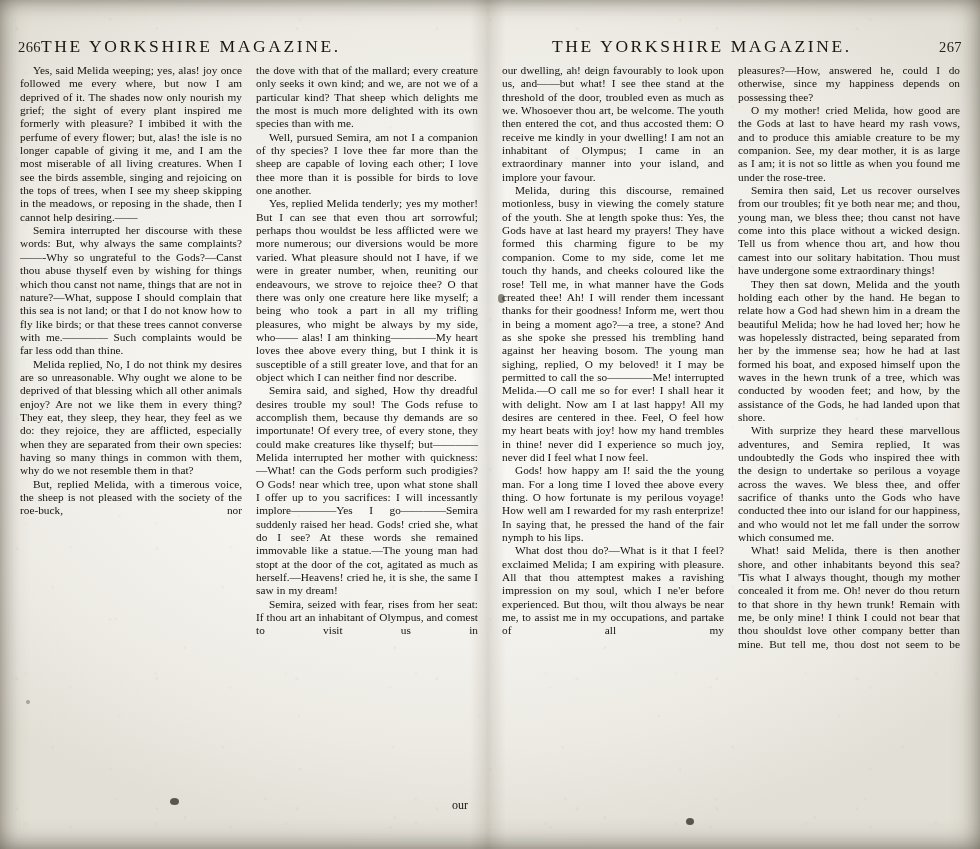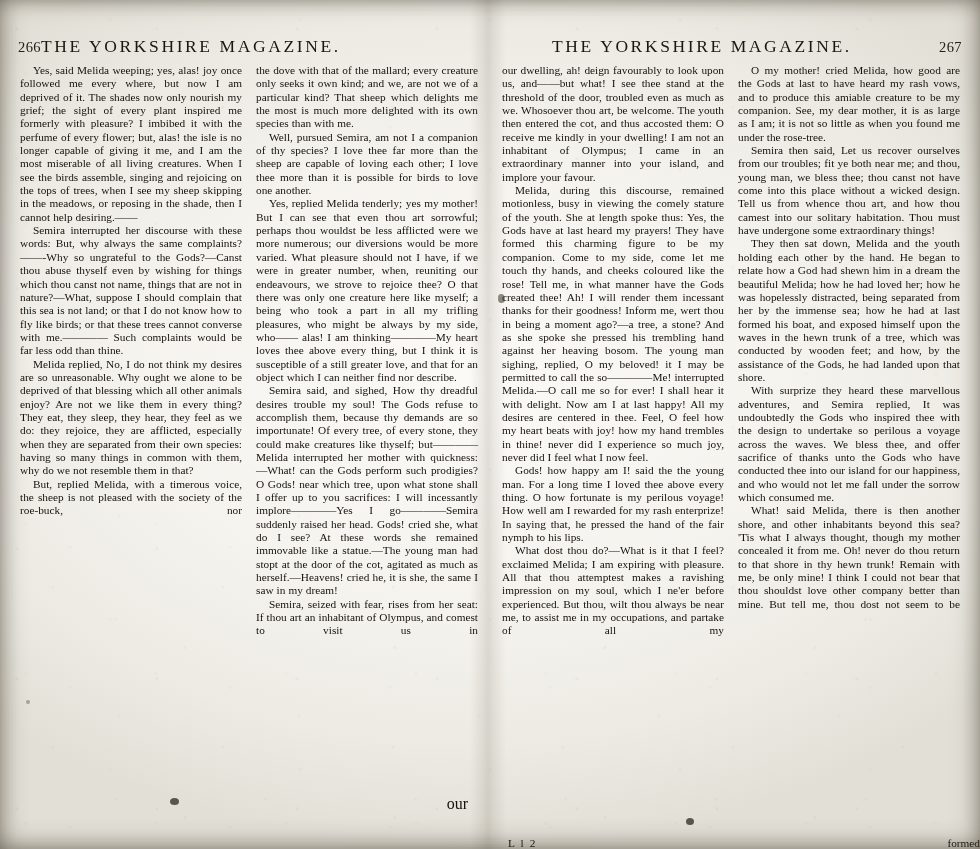--- a/index.html
+++ b/index.html
@@ -164,21 +164,21 @@
     letter-spacing: 1.6px;
   }
   .catchword {
     flex: 1 1 auto;
     text-align: right;
   }
   .catchword-left {
     position: absolute;
     right: 10px;
     bottom: 2px;
-    font-size: 16px;
+    font-size: 12px;
     color: #1b1814;
   }
 
   
   .ink-blot {
     position: absolute;
     border-radius: 50%;
     background: #2b261e;
     opacity: .72;
     pointer-events: none;
@@ -246,33 +246,30 @@
       <div class="columns">
 
         <div class="col">
           <p>our dwelling, ah! deign favourably to look upon us, and——but what! I see thee stand at the threshold of the door, troubled even as much as we. Whosoever thou art, be welcome. The youth then entered the cot, and thus accosted them: O receive me kindly in your dwelling! I am not an inhabitant of Olympus; I came in an extraordinary manner into your island, and implore your favour.</p>
           <p class="indent">Melida, during this discourse, remained motionless, busy in viewing the comely stature of the youth. She at length spoke thus: Yes, the Gods have at last heard my prayers! They have formed this charming figure to be my companion. Come to my side, come let me touch thy hands, and cheeks coloured like the rose! Tell me, in what manner have the Gods created thee! Ah! I will render them incessant thanks for their goodness! Inform me, wert thou in being a moment ago?—a tree, a stone? And as she spoke she pressed his trembling hand against her heaving bosom. The young man sighing, replied, O my beloved! it I may be permitted to call the so————Me! interrupted Melida.—O call me so for ever! I shall hear it with delight. Now am I at last happy! All my desires are centered in thee. Feel, O feel how my heart beats with joy! how my hand trembles in thine! never did I experience so much joy, never did I feel what I now feel.</p>
           <p class="indent">Gods! how happy am I! said the the young man. For a long time I loved thee above every thing. O how fortunate is my perilous voyage! How well am I rewarded for my rash enterprize! In saying that, he pressed the hand of the fair nymph to his lips.</p>
           <p class="indent last-line-justify">What dost thou do?—What is it that I feel? exclaimed Melida; I am expiring with pleasure. All that thou attemptest makes a ravishing impression on my soul, which I ne'er before experienced. But thou, wilt thou always be near me, to assist me in my occupations, and partake of all my</p>
         </div>
 
         <div class="col">
+          <p>pleasures?—How, answered he, could I do otherwise, since my happiness depends on possessing thee?</p>
           <p class="indent">O my mother! cried Melida, how good are the Gods at last to have heard my rash vows, and to produce this amiable creature to be my companion. See, my dear mother, it is as large as I am; it is not so little as when you found me under the rose-tree.</p>
           <p class="indent">Semira then said, Let us recover ourselves from our troubles; fit ye both near me; and thou, young man, we bless thee; thou canst not have come into this place without a wicked design. Tell us from whence thou art, and how thou camest into our solitary habitation. Thou must have undergone some extraordinary things!</p>
           <p class="indent">They then sat down, Melida and the youth holding each other by the hand. He began to relate how a God had shewn him in a dream the beautiful Melida; how he had loved her; how he was hopelessly distracted, being separated from her by the immense sea; how he had at last formed his boat, and exposed himself upon the waves in the hewn trunk of a tree, which was conducted by wooden feet; and how, by the assistance of the Gods, he had landed upon that shore.</p>
           <p class="indent">With surprize they heard these marvellous adventures, and Semira replied, It was undoubtedly the Gods who inspired thee with the design to undertake so perilous a voyage across the waves. We bless thee, and offer sacrifice of thanks unto the Gods who have conducted thee into our island for our happiness, and who would not let me fall under the sorrow which consumed me.</p>
           <p class="indent last-line-justify">What! said Melida, there is then another shore, and other inhabitants beyond this sea? 'Tis what I always thought, though my mother concealed it from me. Oh! never do thou return to that shore in thy hewn trunk! Remain with me, be only mine! I think I could not bear that thou shouldst love other company better than mine. But tell me, thou dost not seem to be</p>
         </div>
 
       </div>
 
-      <div class="foot-line">
-        <span class="signature">L l 2</span>
-        <span class="catchword">formed</span>
-      </div>
 
       <div class="ink-blot" style="left:196px; top:818px; width:8px; height:7px;"></div>
       <div class="ink-smudge" style="left:8px; top:294px; width:7px; height:9px;"></div>
     </div>
 
   </div>
 
   <div id="gutter-shadow"></div>
   <div id="scan-grain"></div>
   <div id="scan-edges"></div>

